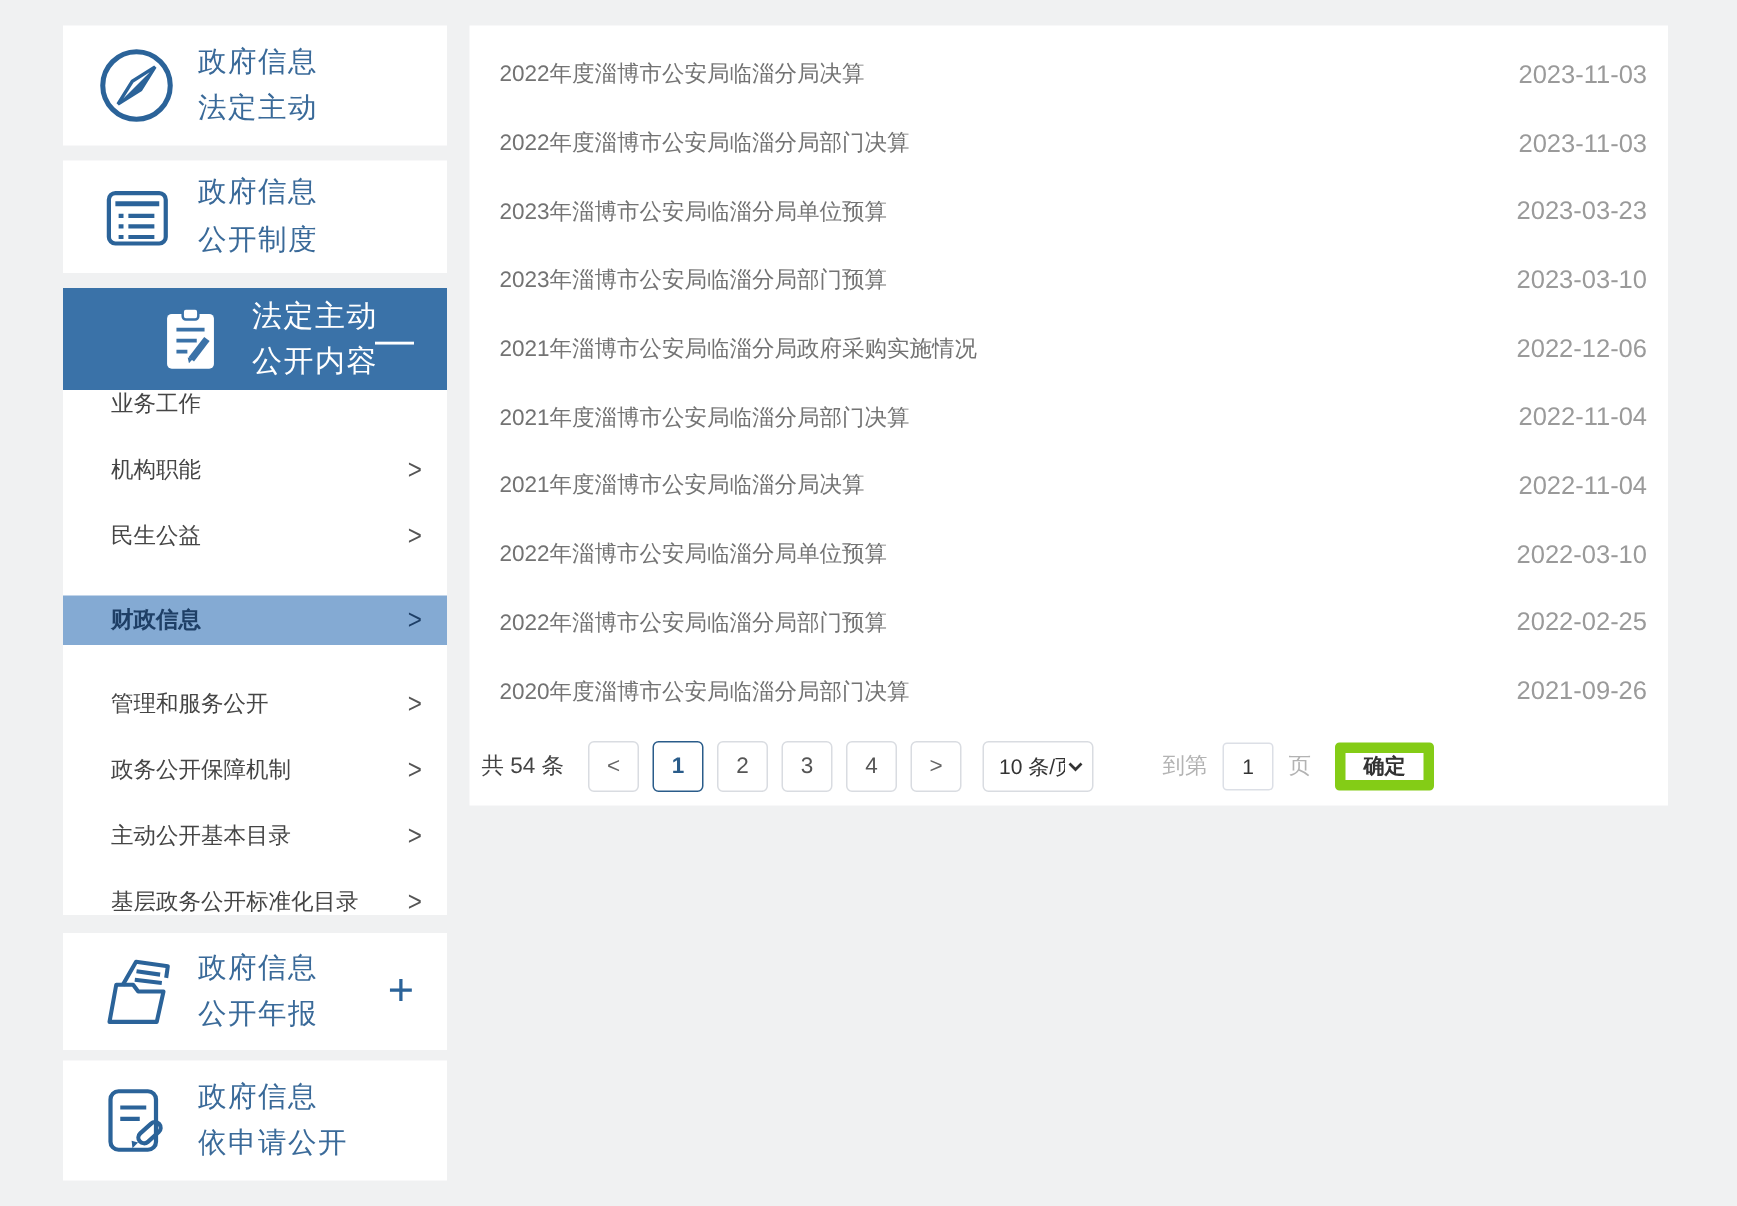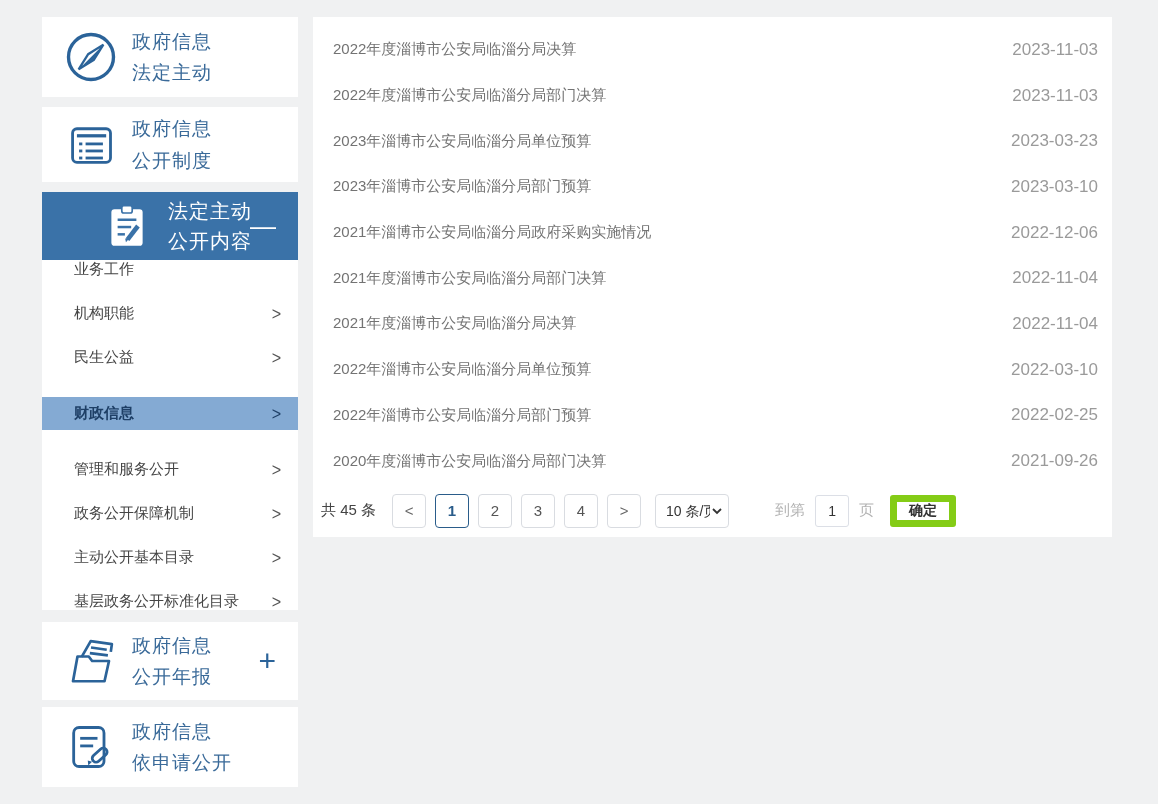--- a/index.html
+++ b/index.html
@@ -245,21 +245,21 @@
       </div>
 
       <div class="list-row">
         <span class="row-title">2020年度淄博市公安局临淄分局部门决算</span>
         <span class="row-date">2021-09-26</span>
       </div>
 
   </div>
 
   <div id="pager">
-    <span id="total-count">共 45 条</span>
+    <span id="total-count">共 54 条</span>
     <div class="pg-btn">
       <span class="pg-arrow">&lt;</span>
     </div>
 
       <div class="pg-btn active">
         <span>1</span>
       </div>
 
       <div class="pg-btn">
         <span>2</span>

